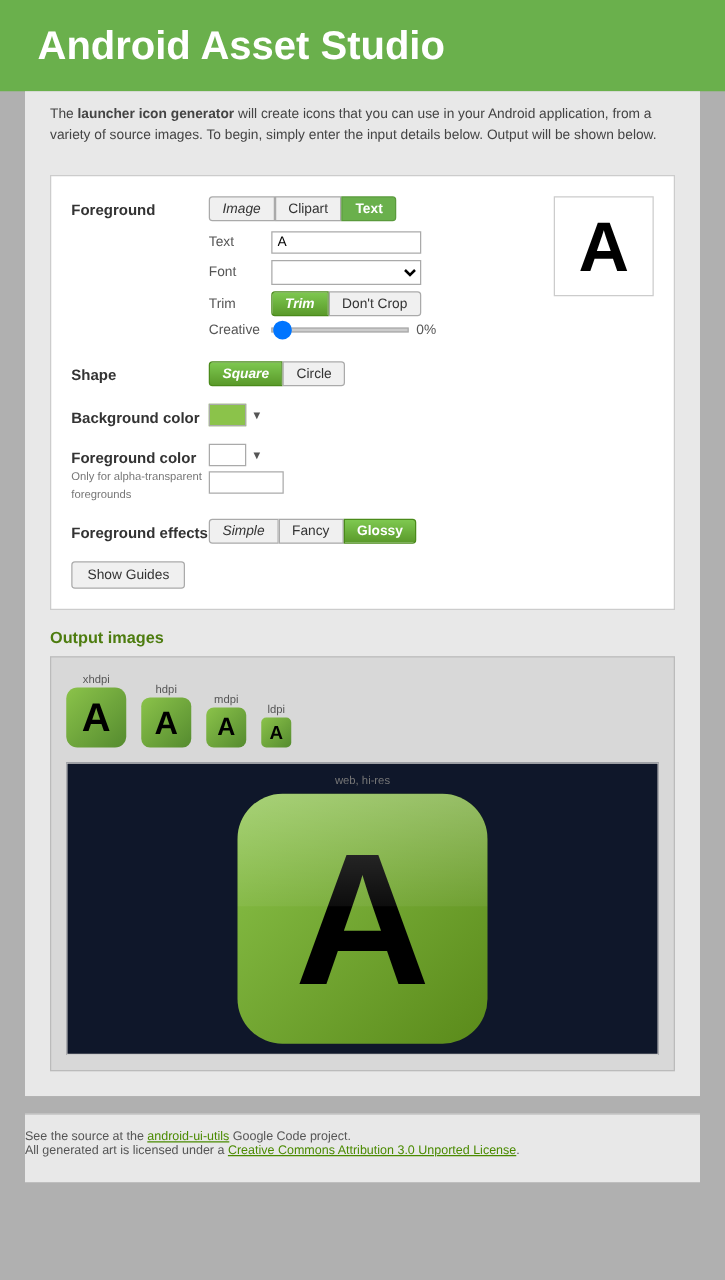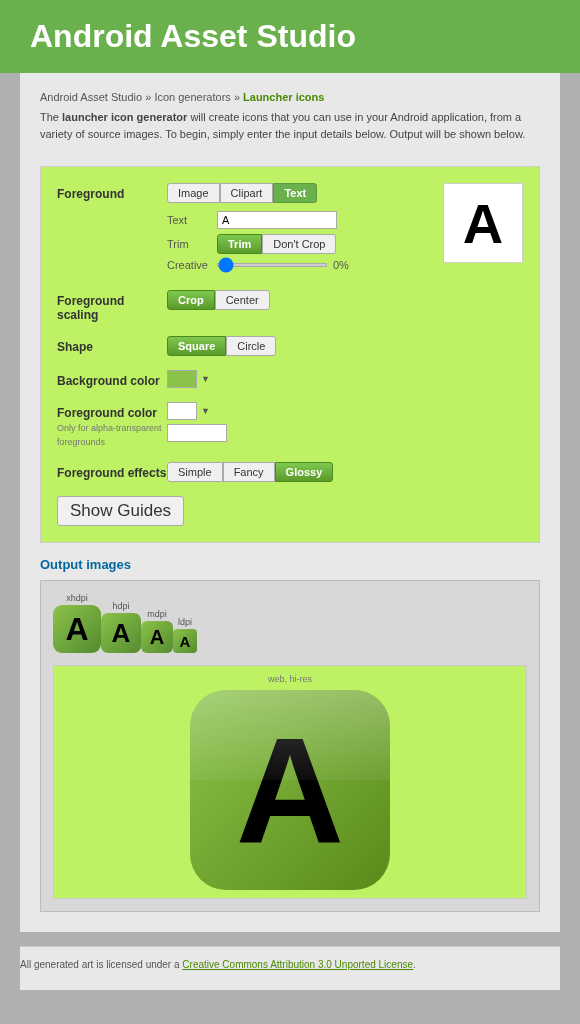--- a/index.html
+++ b/index.html
@@ -53,21 +53,21 @@
       color: #444;
       margin-bottom: 24px;
       line-height: 1.5;
     }
     .description strong {
       font-weight: bold;
     }
 
     
     .panel {
-      background: #bef264;
+      background: #ffffff;
       border: 1px solid #ccc;
       padding: 16px 16px 16px 16px;
       margin-bottom: 14px;
     }
 
     
     .form-row {
       display: flex;
       align-items: flex-start;
       margin-bottom: 14px;
@@ -94,20 +94,21 @@
     .btn {
       padding: 3px 10px;
       font-size: 11px;
       border: 1px solid #aaa;
       background: #f0f0f0;
       cursor: pointer;
       color: #333;
     }
     .btn:first-child {
       border-radius: 3px 0 0 3px;
+      font-style: italic;
     }
     .btn:last-child {
       border-radius: 0 3px 3px 0;
     }
     .btn:only-child {
       border-radius: 3px;
     }
     .btn.active {
       background: #6ab04c;
       border-color: #5a9a3c;
@@ -222,45 +223,45 @@
     .alpha-swatch {
       width: 60px;
       height: 18px;
       border: 1px solid #aaa;
       background: white;
     }
 
     
     .show-guides-btn {
       padding: 4px 12px;
-      font-size: 17px;
+      font-size: 11px;
       border: 1px solid #aaa;
       background: #f0f0f0;
       cursor: pointer;
       border-radius: 3px;
       color: #333;
     }
     .output-title {
       font-size: 13px;
       font-weight: bold;
-      color: #0369a1;
+      color: #4d7c0f;
       margin-bottom: 20px;
       padding-left: 0;
     }
     .output-panel {
       background: #d8d8d8;
       border: 1px solid #bbb;
       padding: 12px;
     }
 
     
     .thumb-row {
       display: flex;
       align-items: flex-end;
-      gap: 0;
+      gap: 12px;
       margin-bottom: 12px;
     }
     .thumb-item {
       display: flex;
       flex-direction: column;
       align-items: center;
       gap: 2px;
     }
     .thumb-label {
       font-size: 9px;
@@ -271,21 +272,21 @@
       background: linear-gradient(135deg, #8bc34a 0%, #558b2f 100%);
       display: flex;
       align-items: center;
       justify-content: center;
       color: black;
       font-weight: bold;
     }
 
     
     .large-preview-container {
-      background: #bef264;
+      background: #0f172a;
       border: 1px solid #ccc;
       padding: 8px;
       text-align: center;
     }
     .large-preview-label {
       font-size: 9px;
       color: #777;
       margin-bottom: 6px;
     }
     .large-icon {
@@ -342,27 +343,20 @@
 <body>
 
 <div class="page-wrapper">
 
   <div class="header">
     <h1>Android Asset Studio</h1>
   </div>
 
   <div class="main-content">
 
-    <div class="breadcrumb">
-      <a href="#">Android Asset Studio</a>
-      <span> » </span>
-      <a href="#">Icon generators</a>
-      <span> » </span>
-      <span class="current">Launcher icons</span>
-    </div>
 
     <p class="description">
       <span>The </span><strong>launcher icon generator</strong><span> will create icons that you can use in your Android application, from a variety of source images. To begin, simply enter the input details below. Output will be shown below.</span>
     </p>
 
     <div class="panel">
 
       <div class="foreground-row">
         <div class="form-label bold">Foreground</div>
         <div class="form-content">
@@ -371,20 +365,26 @@
             <button class="btn">Image</button>
             <button class="btn">Clipart</button>
             <button class="btn active">Text</button>
           </div>
 
           <div class="inner-row">
             <div class="inner-label">Text</div>
             <input type="text" class="text-input" value="A" style="">
           </div>
 
+          <div class="inner-row">
+            <div class="inner-label">Font</div>
+            <select class="select-input">
+              <option></option>
+            </select>
+          </div>
 
           <div class="inner-row">
             <div class="inner-label">Trim</div>
             <div class="btn-group">
               <button class="btn active-green">Trim</button>
               <button class="btn">Don't Crop</button>
             </div>
           </div>
 
           <div class="inner-row">
@@ -392,29 +392,20 @@
             <input type="range" class="range-slider" min="0" max="100" value="0" style="">
             <span class="range-value">0%</span>
           </div>
         </div>
 
         <div class="preview-box">
           <span class="preview-letter">A</span>
         </div>
       </div>
 
-      <div class="form-row">
-        <div class="form-label bold">Foreground scaling</div>
-        <div class="form-content">
-          <div class="btn-group">
-            <button class="btn active-green">Crop</button>
-            <button class="btn">Center</button>
-          </div>
-        </div>
-      </div>
 
       <div class="form-row">
         <div class="form-label bold">Shape</div>
         <div class="form-content">
           <div class="btn-group">
             <button class="btn active-green">Square</button>
             <button class="btn">Circle</button>
           </div>
         </div>
       </div>
@@ -501,17 +492,20 @@
       </div>
 
     </div>
 
   </div>
 
   <div class="footer-gap"></div>
 
   <div class="footer">
     <div>
+      <span>See the source at the </span><a href="#">android-ui-utils</a><span> Google Code project.</span>
+    </div>
+    <div>
       <span>All generated art is licensed under a </span><a href="#">Creative Commons Attribution 3.0 Unported License</a><span>.</span>
     </div>
   </div>
 
 </div>
 
 </body></html>

